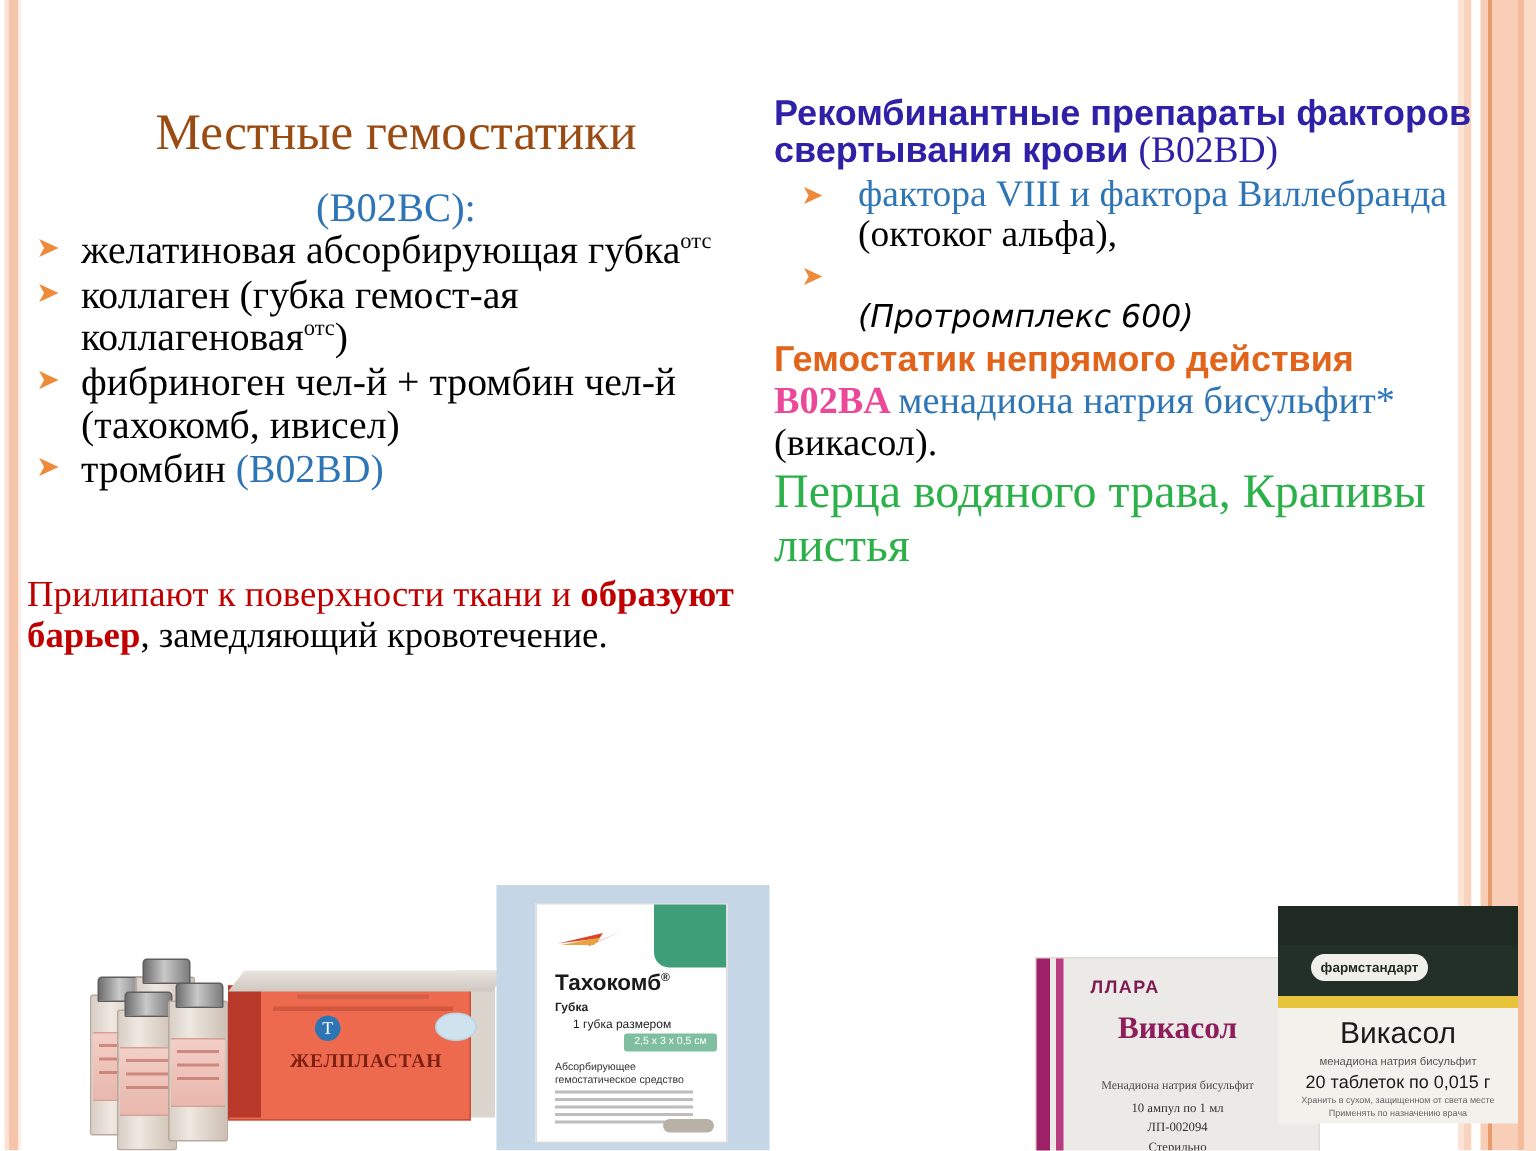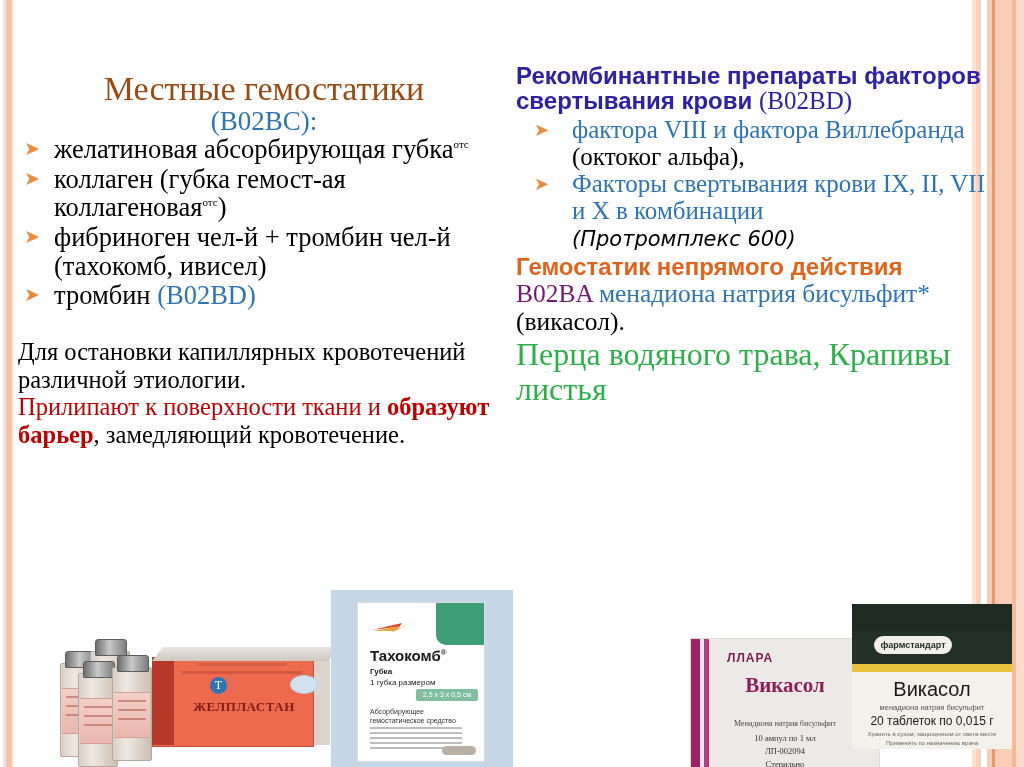--- a/index.html
+++ b/index.html
@@ -41,40 +41,40 @@
     text-align:center;
     font-size:34px;
     color:#9A4B12;
     line-height:1.02;
     font-family:"Liberation Serif", serif;
   }
   .head-local .code{
     display:block;
     font-size:27px;
     color:#2E75B6;
-    margin-top:1px;
+    margin-top:18px;
   }
 
   ul.bullets{list-style:none;margin:0;padding:0;}
   ul.bullets li{
     position:relative;
     padding-left:36px;
     font-size:26.5px;
     line-height:1.08;
     color:#000000;
     margin:0 0 1px 0;
     font-family:"Liberation Serif", serif;
   }
   ul.bullets li .arrow{
     position:absolute;left:6px;top:2px;
     color:#ED8B3A;
     font-size:19px;
     line-height:1.3;
   }
-  .sup{font-size:11px;vertical-align:super;letter-spacing:0;}
+  .sup{font-size:15px;vertical-align:super;letter-spacing:0;}
   .blue{color:#2E75B6;}
   .steel{color:#2E75B6;}
 
   .para-left{
     margin-top:28px;
     font-size:24.5px;
     line-height:1.13;
     color:#000000;
     font-family:"Liberation Serif", serif;
   }
@@ -145,21 +145,21 @@
     color:#E2641B;
     line-height:1.06;
     margin-top:2px;
   }
   .line-b02ba{
     font-size:25.5px;
     line-height:1.1;
     margin-top:1px;
     font-family:"Liberation Serif", serif;
   }
-  .line-b02ba .brown{color:#701a75;}
+  .line-b02ba .brown{color:#ec4899;font-weight:bold;}
   .line-b02ba .steel{color:#2E75B6;}
   .line-b02ba .blk{color:#000000;}
   .herbs{
     font-size:32px;
     line-height:1.1;
     color:#2CB14A;
     margin-top:1px;
     font-family:"Liberation Serif", serif;
   }
 
@@ -193,21 +193,21 @@
   .box-zh .oval{position:absolute;right:12px;top:28px;width:26px;height:17px;border-radius:50%;
         background:#cfe3ef;border:1px solid #b8d2e2;}
 
   
   #photo-tahocomb{left:331px;top:590px;width:182px;height:177px;background:#c5d6e6;}
   .tah-pack{position:absolute;left:26px;top:12px;width:126px;height:158px;background:#ffffff;border:1px solid #dcdcdc;}
   .tah-green{position:absolute;right:0;top:0;width:48px;height:42px;background:#3E9E78;border-radius:0 0 0 10px;}
   .tah-swoosh{position:absolute;left:14px;top:16px;width:44px;height:12px;}
   .tah-title{position:absolute;left:12px;top:44px;font-family:"Liberation Sans",sans-serif;font-weight:bold;font-size:15px;color:#1a1a1a;}
   .tah-sub{position:absolute;left:12px;top:64px;font-family:"Liberation Sans",sans-serif;font-weight:bold;font-size:8px;color:#222;}
-  .tah-sub2{position:absolute;left:12px;top:75px;font-family:"Liberation Sans",sans-serif;font-size:8px;color:#222;}
+  .tah-sub2{position:absolute;left:24px;top:75px;font-family:"Liberation Sans",sans-serif;font-size:8px;color:#222;}
   .tah-size{position:absolute;left:58px;top:86px;width:62px;height:12px;background:#7FBFA0;border-radius:2px;
         font-family:"Liberation Sans",sans-serif;font-size:7px;color:#fff;text-align:center;line-height:12px;}
   .tah-desc{position:absolute;left:12px;top:104px;font-family:"Liberation Sans",sans-serif;font-size:7px;color:#333;line-height:1.35;}
   .tah-fine{position:absolute;left:12px;top:124px;width:92px;}
   .tah-fine span{display:block;height:2px;background:#9a9a9a;margin-bottom:3px;opacity:.65;}
   .tah-mark{position:absolute;right:8px;bottom:6px;width:34px;height:9px;border-radius:5px;background:#b9b0a6;}
 
   
   #photo-vikasol-amp{left:690px;top:638px;width:188px;height:129px;background:#eceae6;border:1px solid #dedad4;}
   .vk-bar1{position:absolute;left:0;top:0;bottom:0;width:9px;background:#9E2167;}
@@ -279,38 +279,38 @@
       </li>
       <li>
         <span class="arrow">➤</span><span>фибриноген чел-й + тромбин чел-й (тахокомб, ивисел)</span>
       </li>
       <li>
         <span class="arrow">➤</span><span>тромбин </span><span class="blue">(B02BD)</span>
       </li>
     </ul>
 
     <div class="para-left">
-      <span>Для остановки капиллярных кровотечений различной этиологии.</span><br>
+      <br>
       <span class="red">Прилипают к поверхности ткани и </span><span class="redb">образуют барьер</span><span>, замедляющий кровотечение.</span>
     </div>
   </div>
 
   <div class="col-right">
 
 
     <div class="head-recomb">
       <span>Рекомбинантные препараты факторов свертывания крови </span><span class="code">(B02BD)</span>
     </div>
 
     <ul class="bullets-r">
       <li>
         <span class="arrow">➤</span><span>фактора VIII и фактора Виллебранда </span><span class="blk">(октоког альфа),</span>
       </li>
       <li>
-        <span class="arrow">➤</span><span>Факторы свертывания крови IX, II, VII и X в комбинации</span><br><span class="brand-script">(Протромплекс 600)</span>
+        <span class="arrow">➤</span><br><span class="brand-script">(Протромплекс 600)</span>
       </li>
     </ul>
 
     <div class="head-indirect">Гемостатик непрямого действия</div>
 
     <div class="line-b02ba">
       <span class="brown">B02BA </span><span class="steel">менадиона натрия бисульфит*</span><span class="blk"> (викасол).</span>
     </div>
 
     <div class="herbs">Перца водяного трава, Крапивы листья</div>

